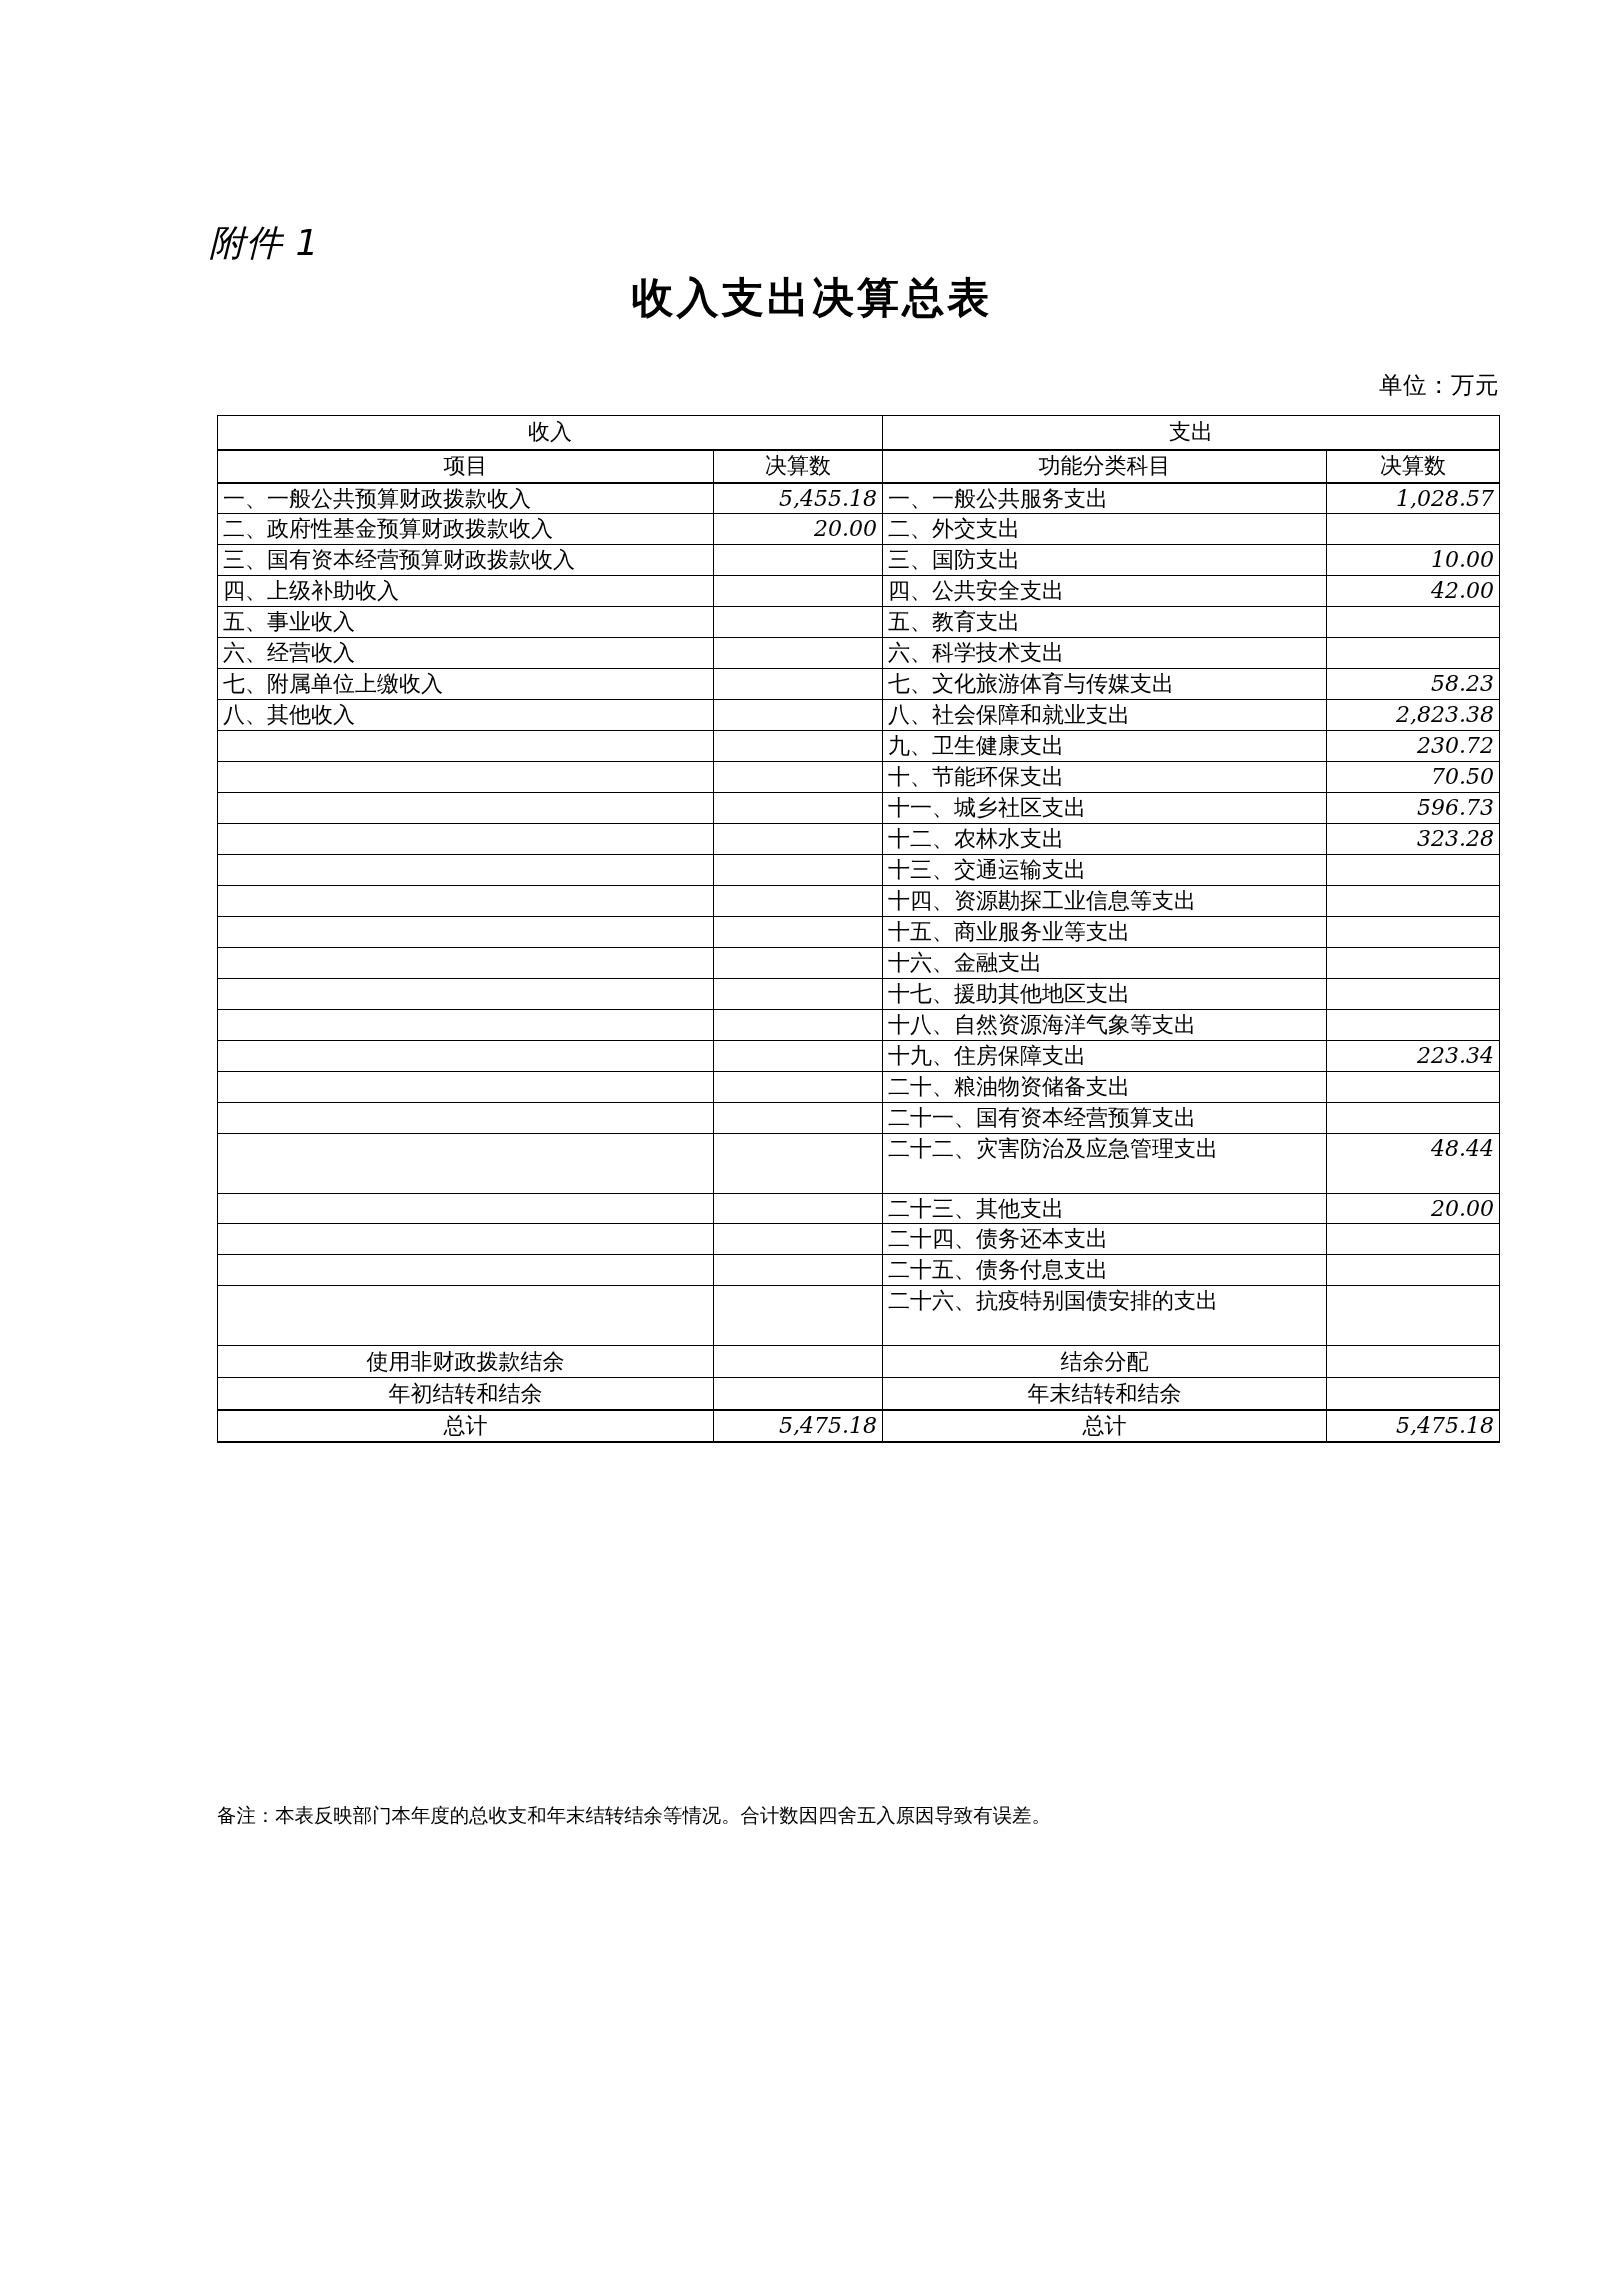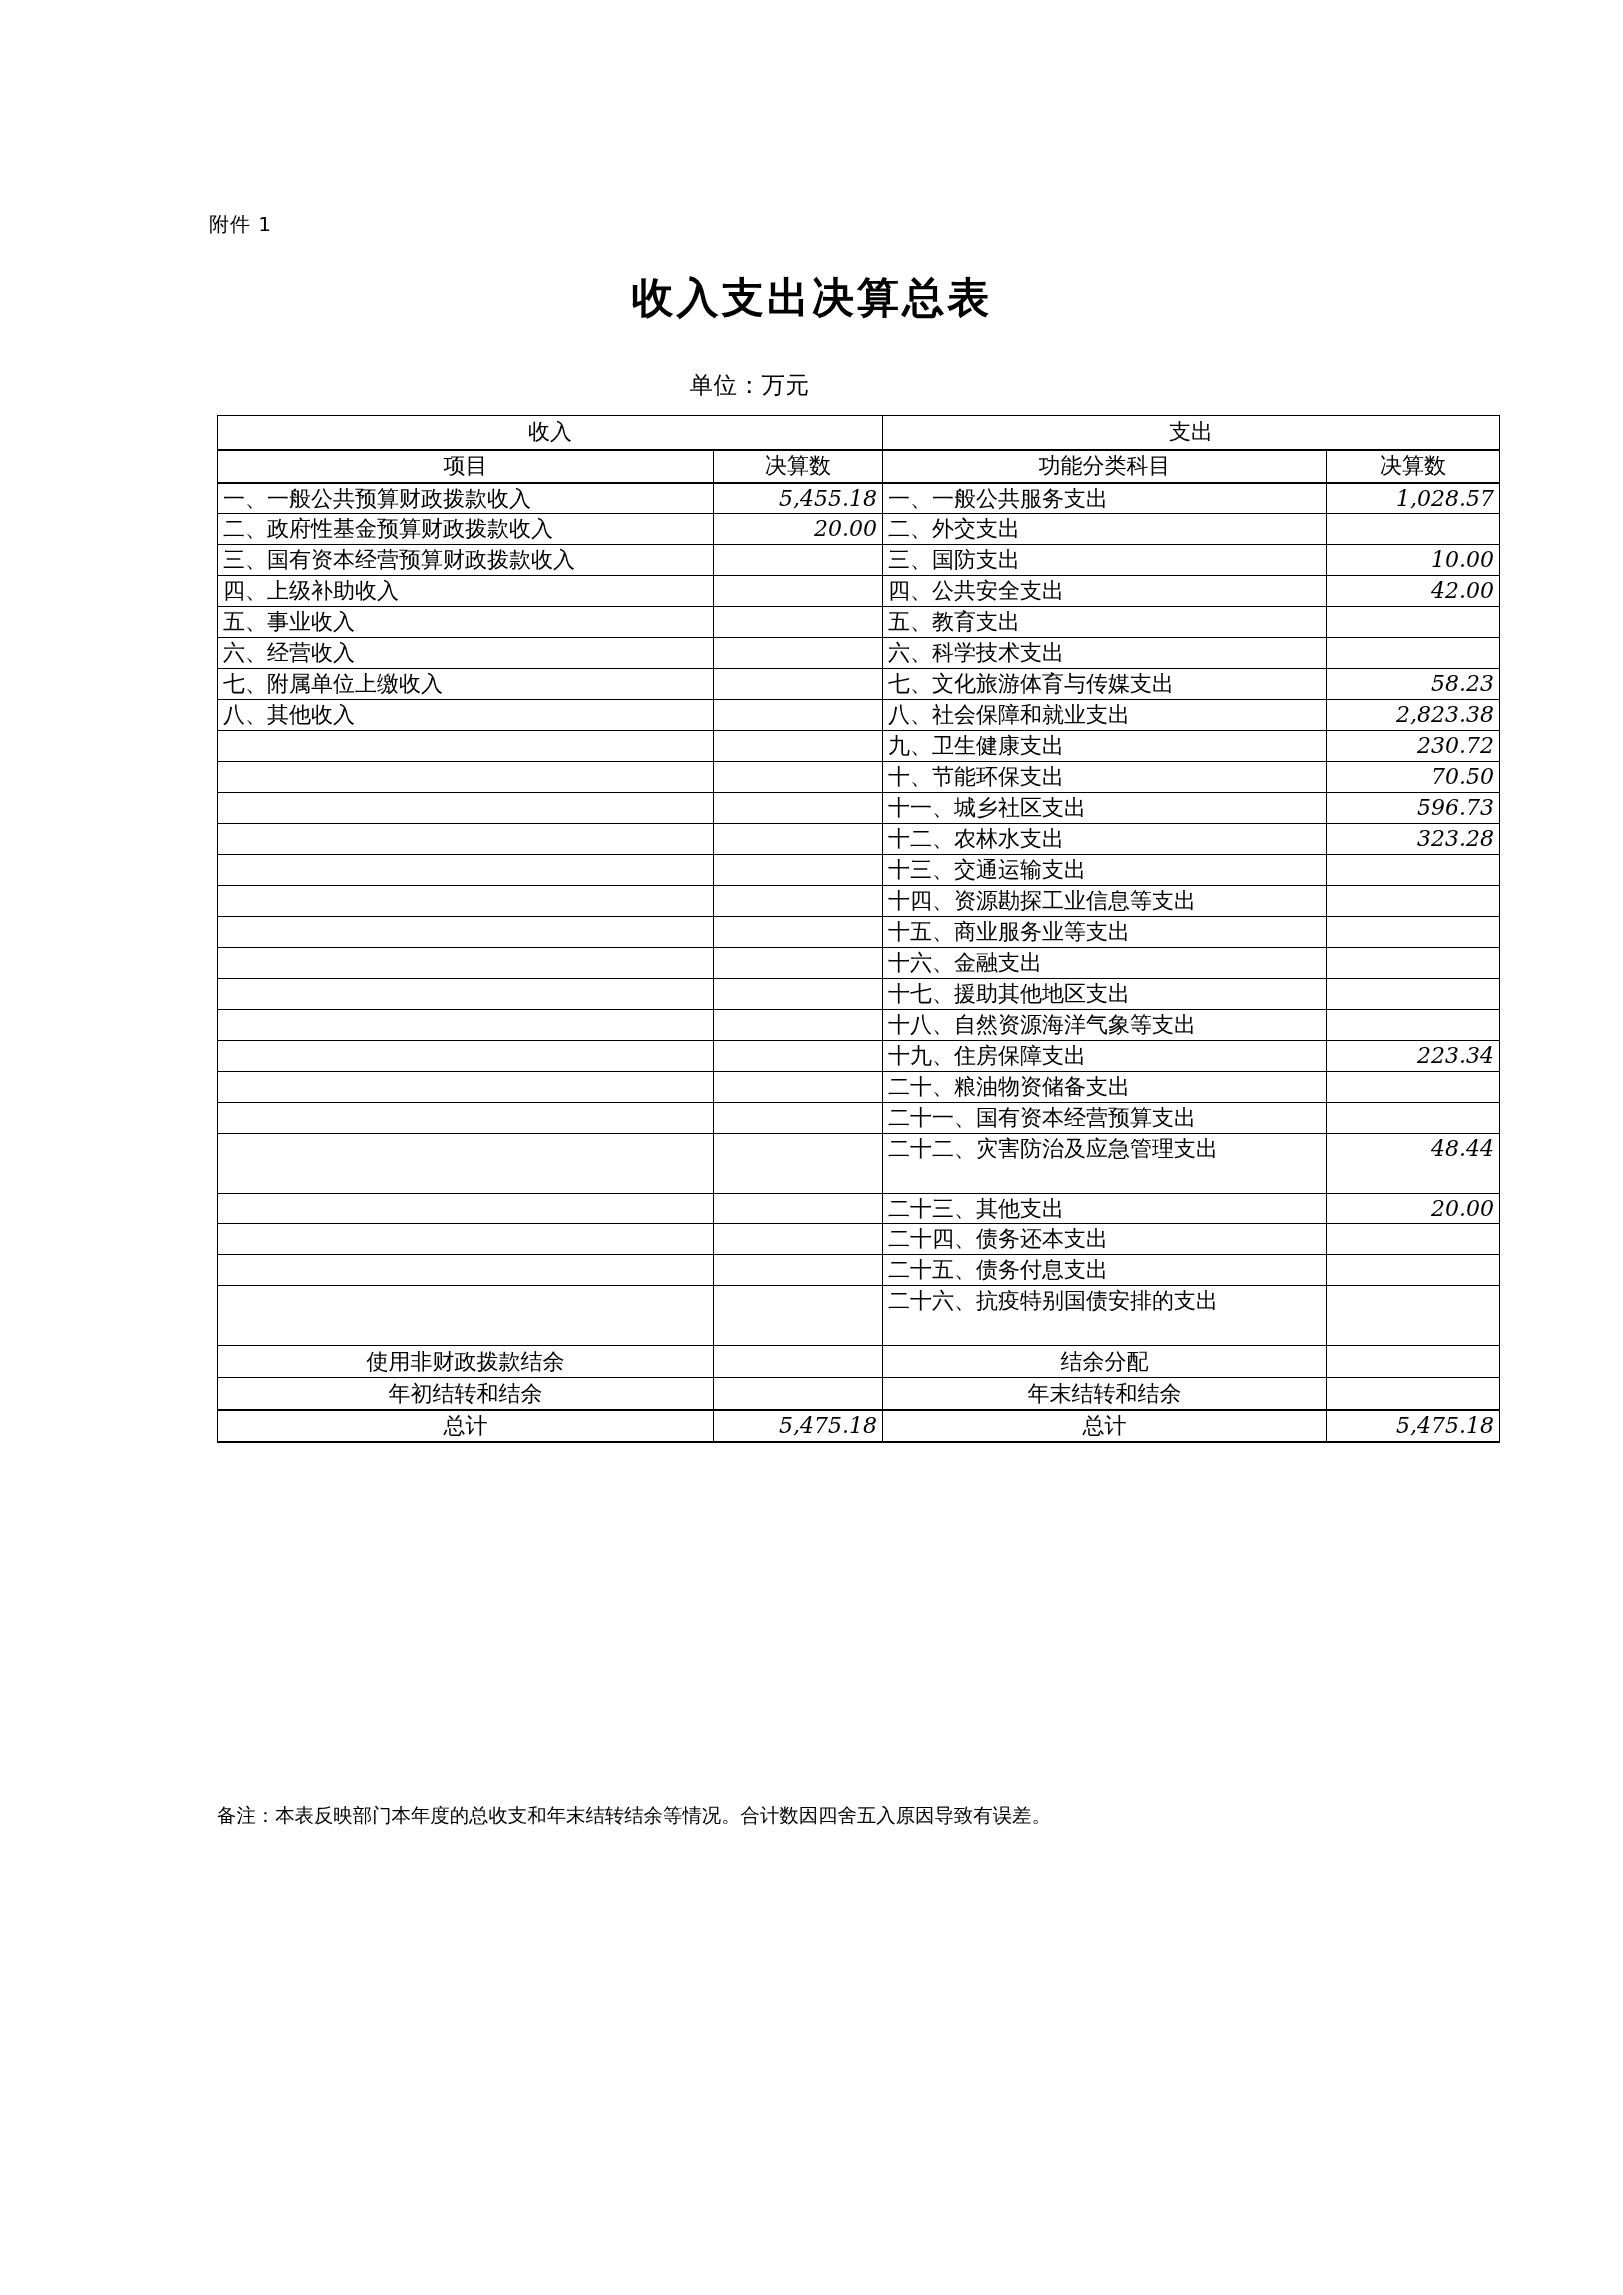--- a/index.html
+++ b/index.html
@@ -21,26 +21,27 @@
     position: absolute;
     top: 0; left: 0;
     width: 1624px;
     height: 2295px;
   }
 
   
   .attachment-label {
     position: absolute;
     left: 209px;
-    top: 212px;
-    font-size: 20px;
+    top: 221px;
+    font-size: 36px;
     line-height: 1.2;
     letter-spacing: 1px;
     font-family: "DejaVu Sans", "Liberation Sans", sans-serif;
     white-space: nowrap;
+    font-style: italic;
   }
 
   
   .doc-title {
     position: absolute;
     left: 0;
     top: 274px;
     width: 1624px;
     text-align: center;
     font-size: 42px;
@@ -49,21 +50,21 @@
     letter-spacing: 3.1px;
     font-family: "DejaVu Serif", "Liberation Serif", serif;
   }
 
   
   .unit-line {
     position: absolute;
     left: 0;
     top: 371px;
     width: 1499px;
-    text-align: center;
+    text-align: right;
     font-size: 23.5px;
     line-height: 1.2;
     letter-spacing: 0.5px;
   }
 
   
   .table-wrap {
     position: absolute;
     left: 217px;
     top: 415px;

